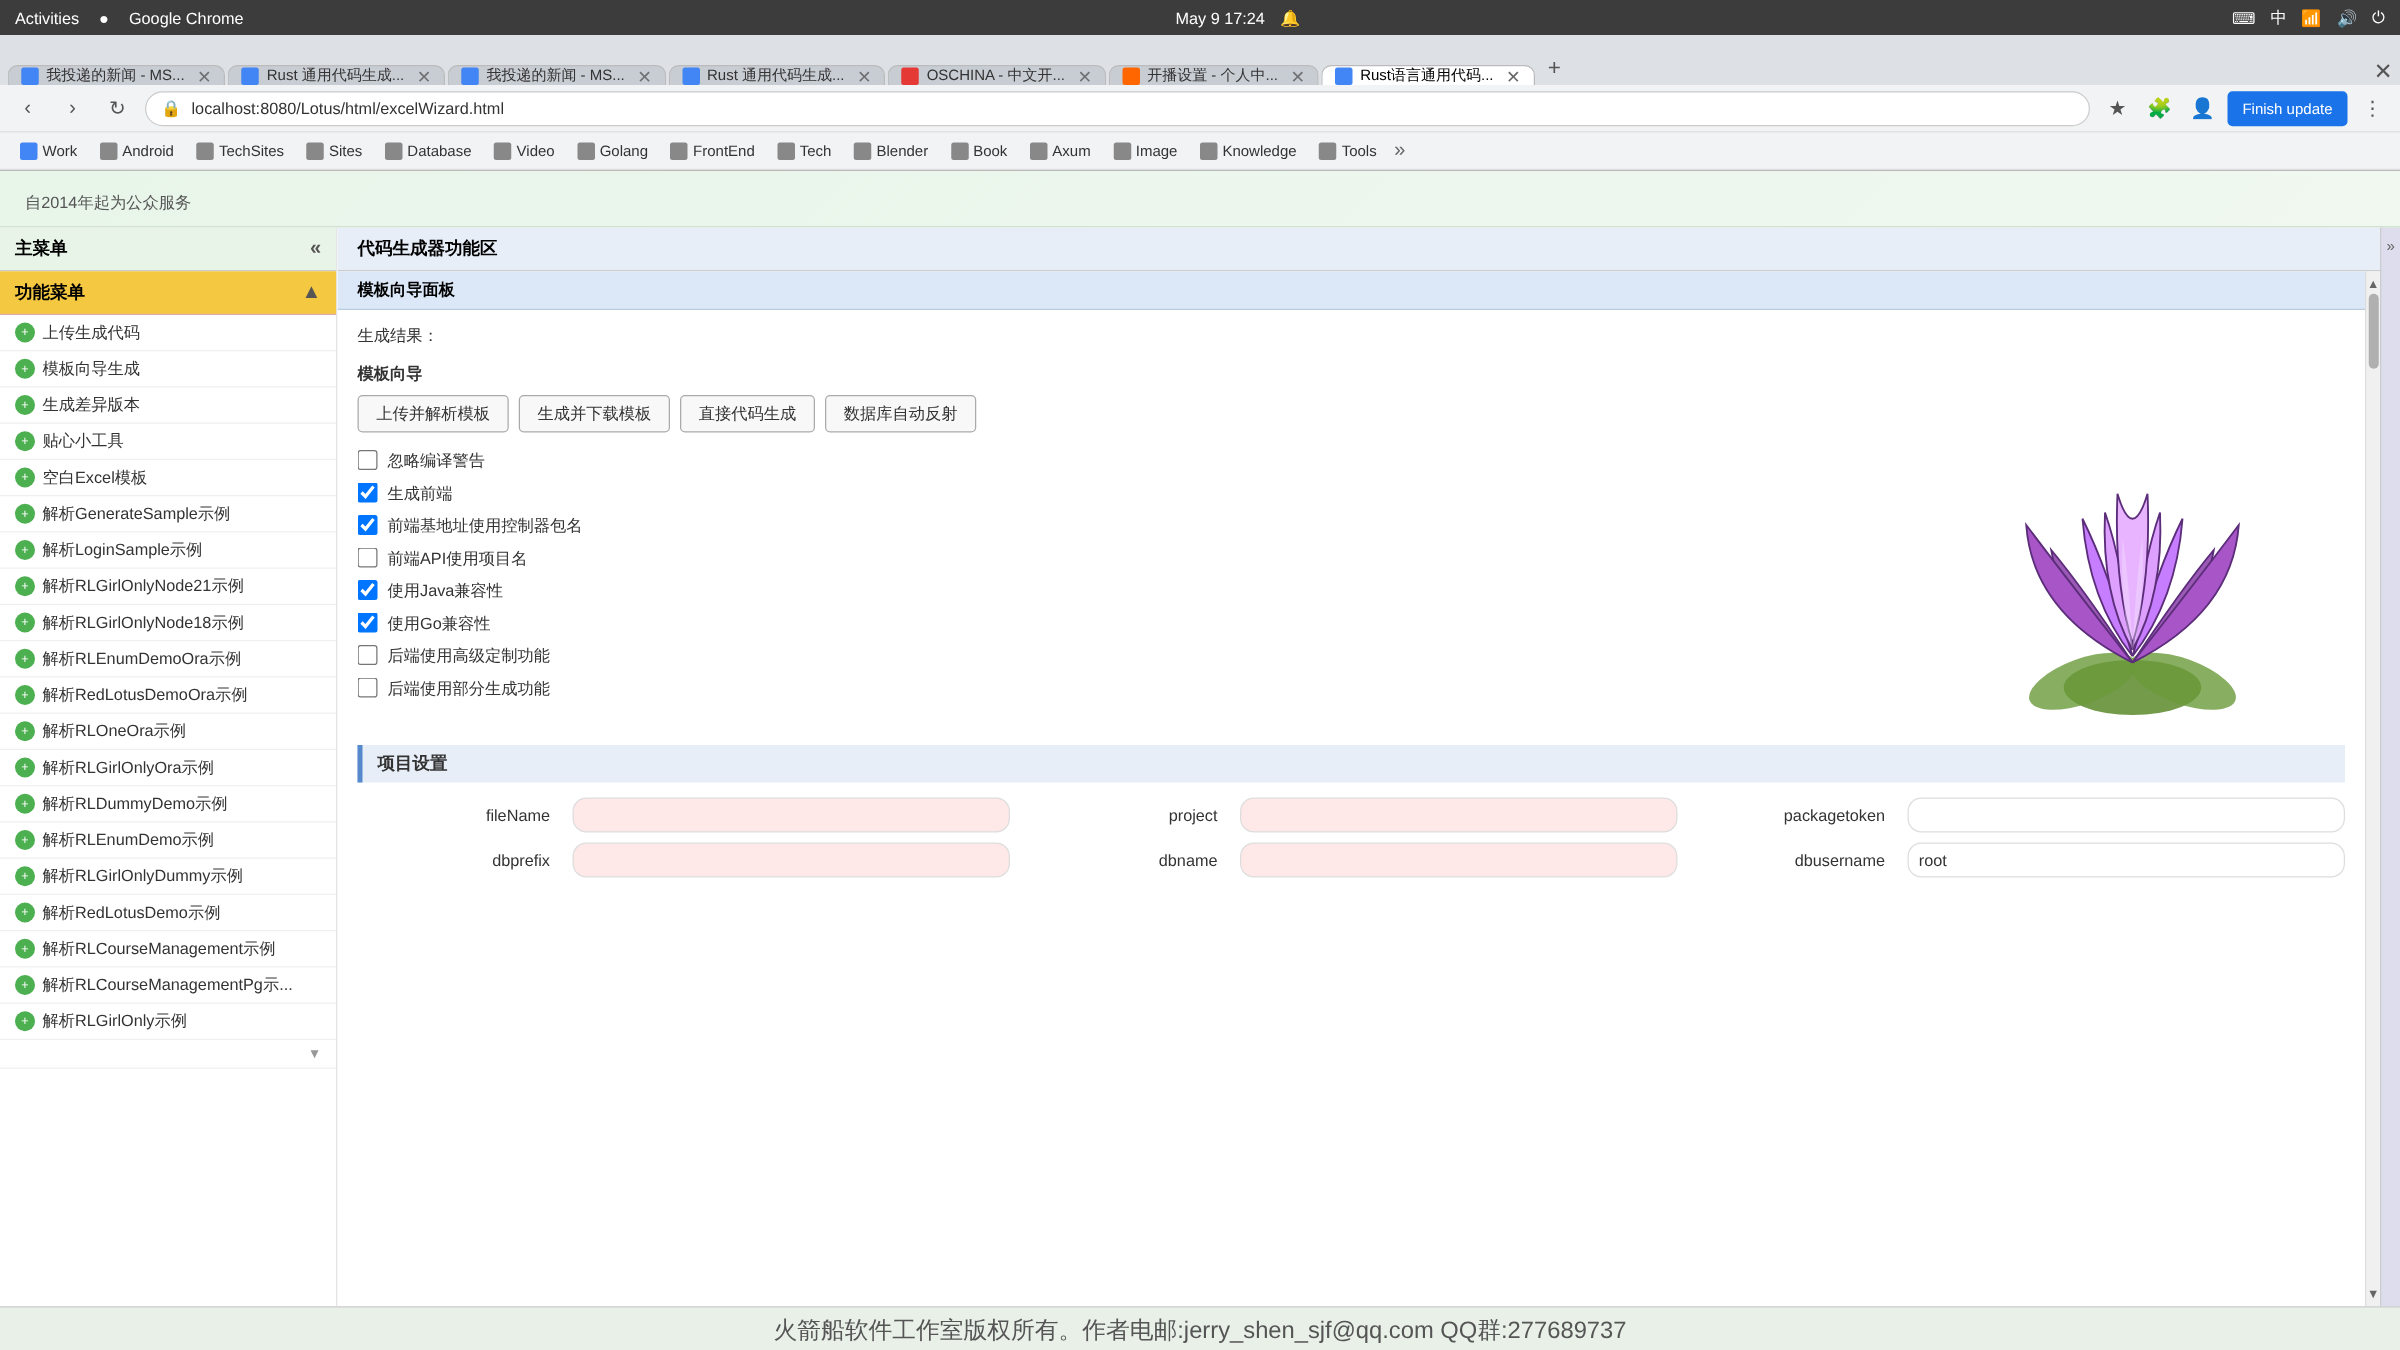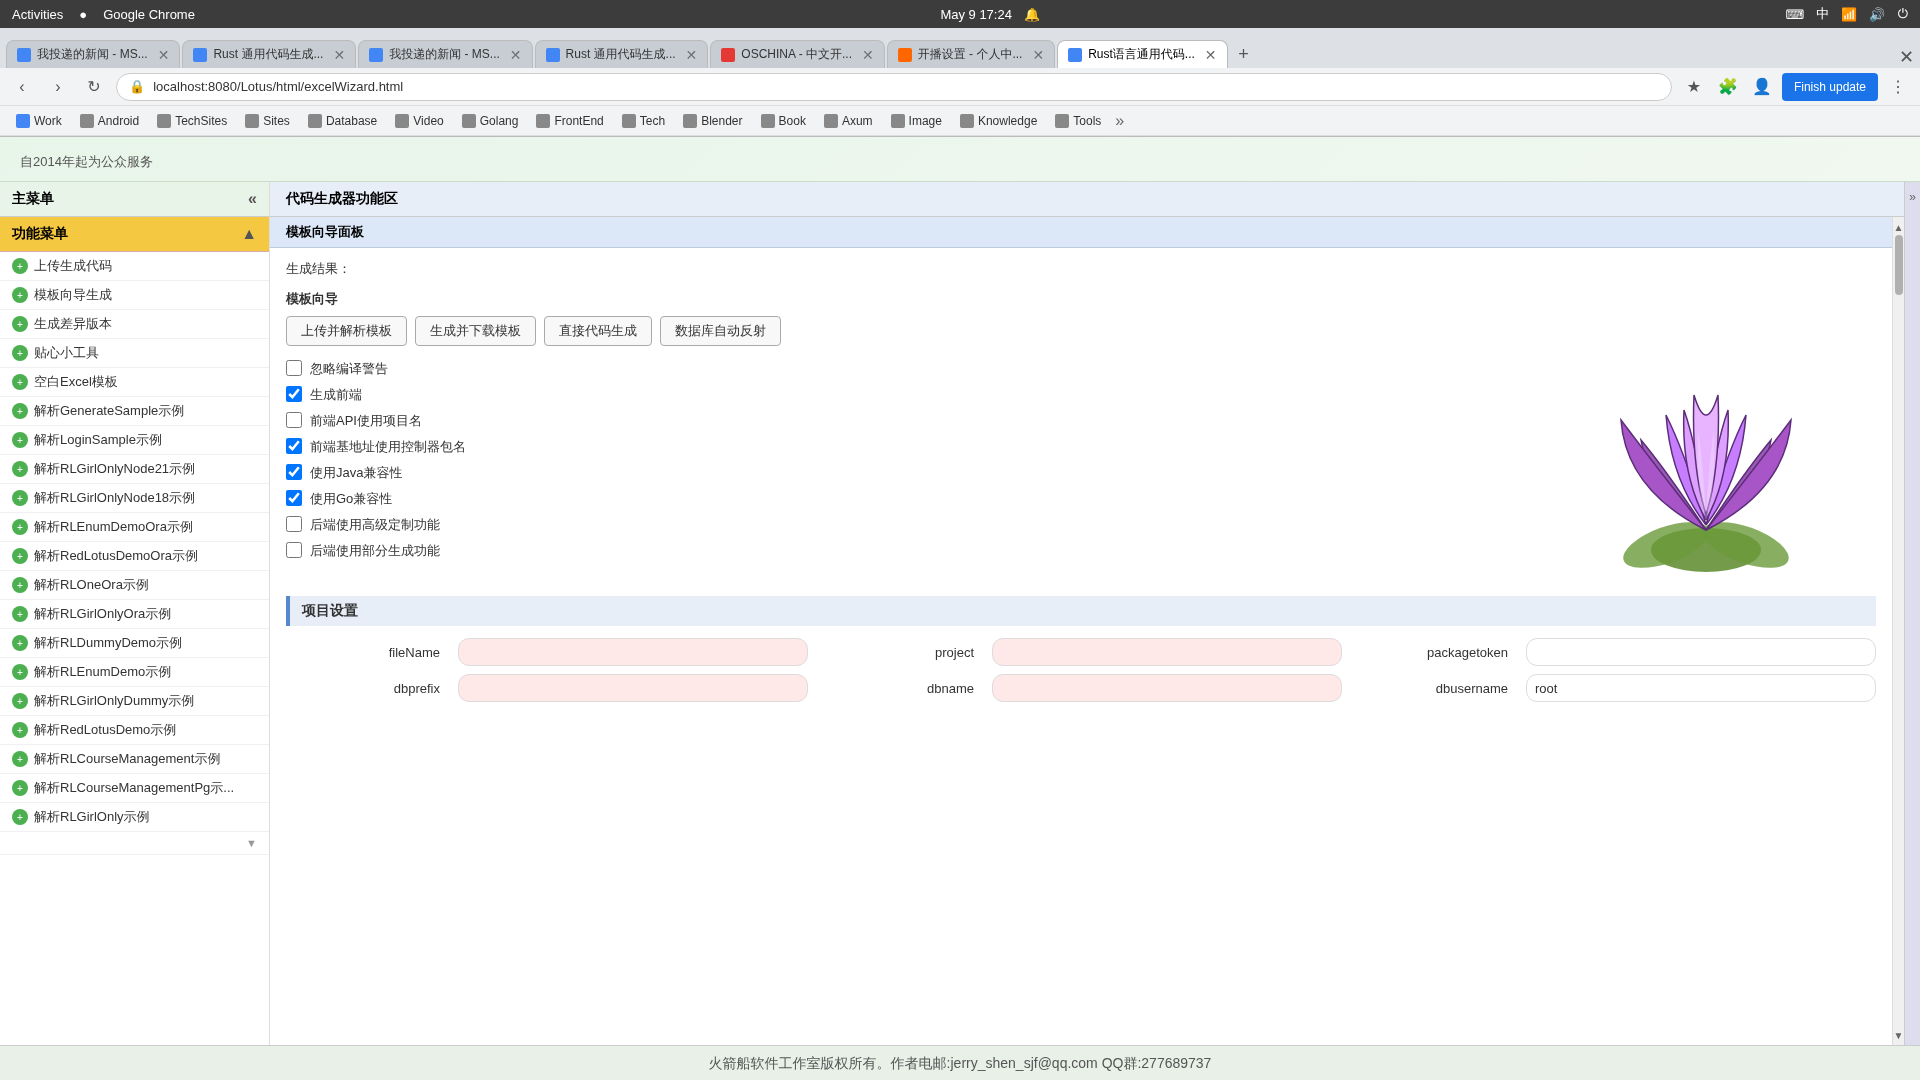--- a/index.html
+++ b/index.html
@@ -34,21 +34,21 @@
       gap: 2px;
     }
     .tab {
       display: flex;
       align-items: center;
       padding: 4px 10px;
       border-radius: 8px 8px 0 0;
       background: #c8cdd4;
       font-size: 12px;
       color: #333;
-      height: 28px;
+      height: 16px;
       max-width: 200px;
       gap: 6px;
       cursor: pointer;
       border: 1px solid #bbb;
       border-bottom: none;
     }
     .tab.active {
       background: #fff;
       color: #000;
     }
@@ -378,21 +378,21 @@
     .setting-input.has-value {
       background: #fff;
       color: #333;
     }
 
     
     .footer {
       background: #e8f0e8;
       text-align: right;
       padding: 8px;
-      font-size: 14px;
+      font-size: 19px;
       color: #555;
       border-top: 1px solid #ccc;
       height: 36px;
       display: flex;
       align-items: center;
       justify-content: center;
     }
 
     
     .content-scrollbar {
@@ -700,26 +700,26 @@
               <div class="checkboxes-left">
                 <label class="checkbox-item">
                   <input type="checkbox" style="">
                   <span>忽略编译警告</span>
                 </label>
                 <label class="checkbox-item">
                   <input type="checkbox" checked="" style="">
                   <span>生成前端</span>
                 </label>
                 <label class="checkbox-item">
+                  <input type="checkbox" checked="" style="">
+                  <span>前端基地址使用控制器包名</span>
+                </label>
+                <label class="checkbox-item">
                   <input type="checkbox" style="">
                   <span>前端API使用项目名</span>
-                </label>
-                <label class="checkbox-item">
-                  <input type="checkbox" checked="" style="">
-                  <span>前端基地址使用控制器包名</span>
                 </label>
                 <label class="checkbox-item">
                   <input type="checkbox" checked="" style="">
                   <span>使用Java兼容性</span>
                 </label>
                 <label class="checkbox-item">
                   <input type="checkbox" checked="" style="">
                   <span>使用Go兼容性</span>
                 </label>
                 <label class="checkbox-item">

